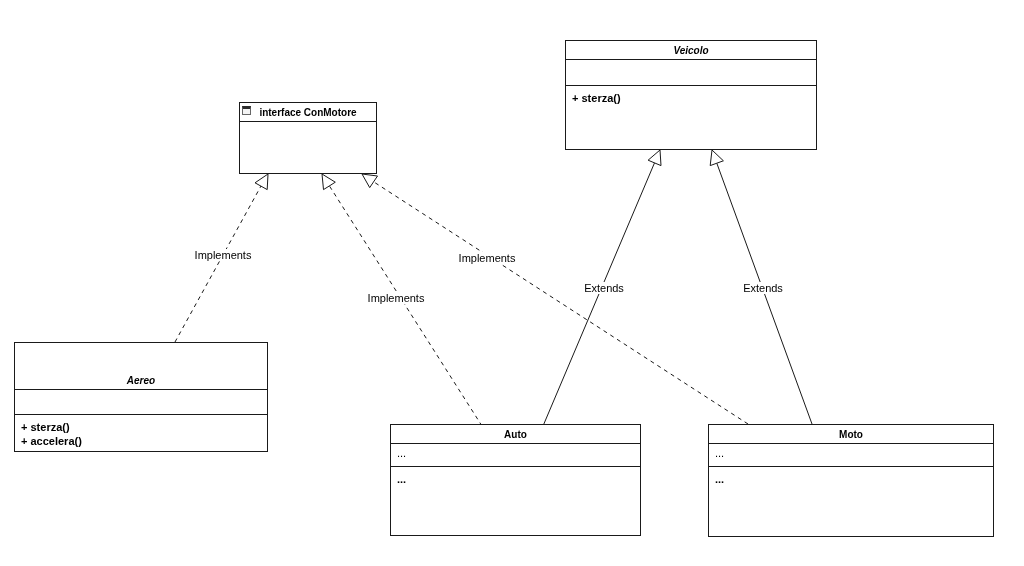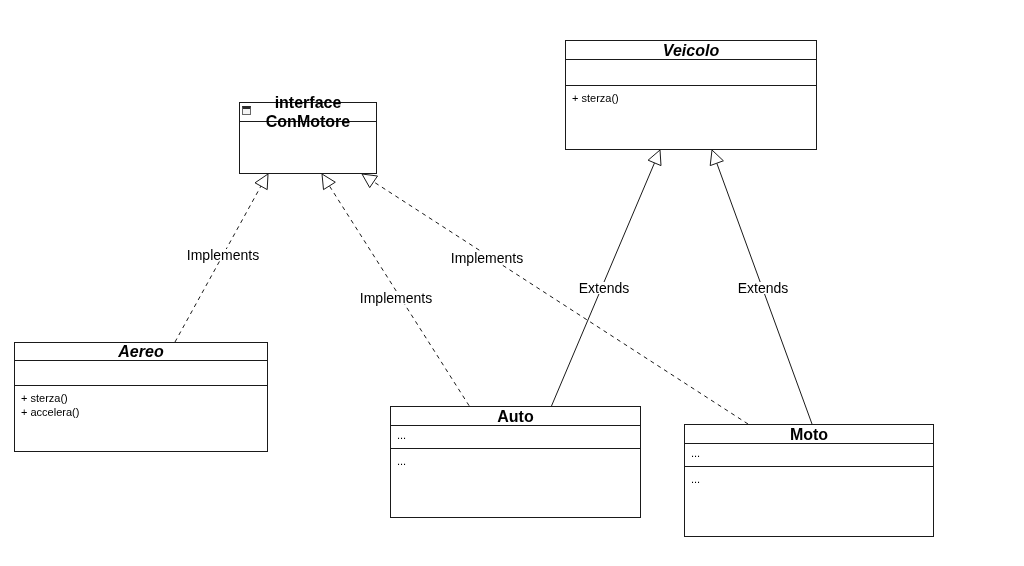--- a/index.html
+++ b/index.html
@@ -28,58 +28,59 @@
     border: 1px solid #1a1a1a;
     box-sizing: border-box;
     display: flex;
     flex-direction: column;
     font-size: 11px;
   }
   .cb-title {
     box-sizing: border-box;
     border-bottom: 1px solid #1a1a1a;
     font-weight: bold;
-    font-size: 16px;
+    font-size: 10px;
     text-align: center;
     display: flex;
     align-items: center;
     justify-content: center;
     position: relative;
     flex: 0 0 auto;
   }
   .cb-title.italic { font-style: italic; }
   .cb-attrs {
     box-sizing: border-box;
     border-bottom: 1px solid #1a1a1a;
     padding: 3px 6px;
     flex: 0 0 auto;
     line-height: 13px;
   }
   .cb-methods {
     box-sizing: border-box;
     padding: 5px 6px;
     flex: 1 1 auto;
     line-height: 14px;
+    font-weight: bold;
   }
   .collapse-icon {
     position: absolute;
     left: 2px;
     top: 3px;
     width: 9px;
     height: 9px;
     box-sizing: border-box;
     border: 1px solid #666;
     border-top: 3px solid #2d2d2d;
     background: #f4f4f4;
   }
   .edge-label {
     position: absolute;
     transform: translate(-50%, -50%);
     background: #ffffff;
-    font-size: 14px;
+    font-size: 11px;
     line-height: 12px;
     padding: 0 1px;
     white-space: nowrap;
   }
 </style>
 </head>
 <body>
 
 <div class="canvas">
 
@@ -114,45 +115,45 @@
     </div>
     <div class="cb-attrs" style="height:26px;">
       <div></div>
     </div>
     <div class="cb-methods">
       <div>+ sterza()</div>
     </div>
   </div>
 
   <div class="class-box" style="left:14px; top:342px; width:254px; height:110px;">
-    <div class="cb-title italic" style="height:18px; line-height:18px;">
+    <div class="cb-title italic" style="height:18px; line-height:18px;margin-top:29px;">
       <span>Aereo</span>
     </div>
     <div class="cb-attrs" style="height:25px;">
       <div></div>
     </div>
     <div class="cb-methods">
       <div>+ sterza()</div>
       <div>+ accelera()</div>
     </div>
   </div>
 
-  <div class="class-box" style="left:390px; top:406px; width:251px; height:112px;">
+  <div class="class-box" style="left:390px; top:424px; width:251px; height:112px;">
     <div class="cb-title" style="height:19px; line-height:19px;">
       <span>Auto</span>
     </div>
     <div class="cb-attrs" style="height:23px;">
       <div>...</div>
     </div>
     <div class="cb-methods">
       <div>...</div>
     </div>
   </div>
 
-  <div class="class-box" style="left:684px; top:424px; width:250px; height:113px;">
+  <div class="class-box" style="left:708px; top:424px; width:286px; height:113px;">
     <div class="cb-title" style="height:19px; line-height:19px;">
       <span>Moto</span>
     </div>
     <div class="cb-attrs" style="height:23px;">
       <div>...</div>
     </div>
     <div class="cb-methods">
       <div>...</div>
     </div>
   </div>

